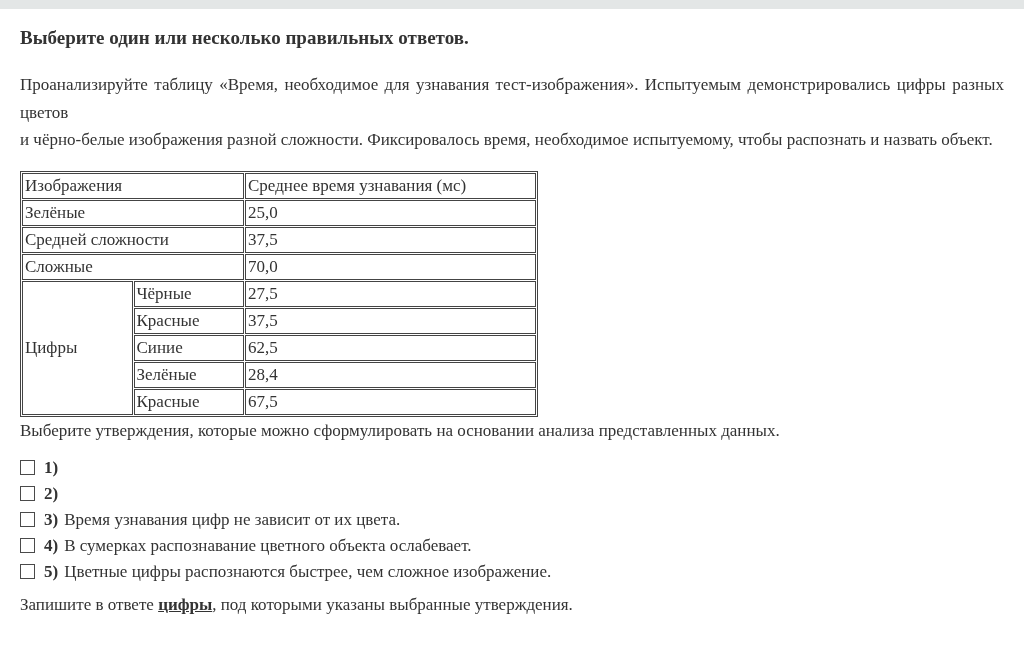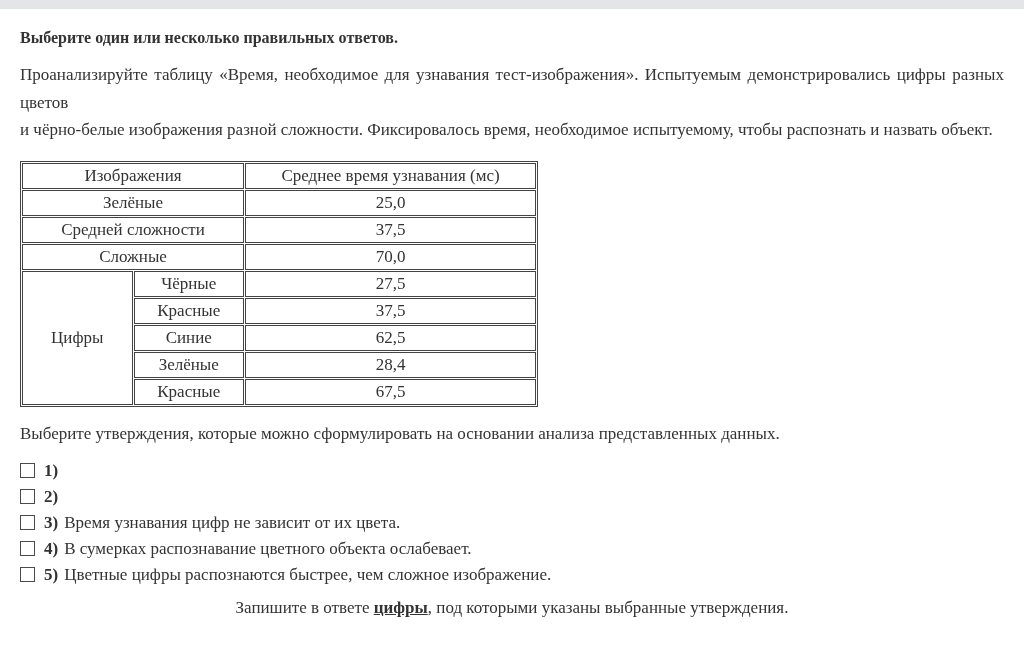--- a/index.html
+++ b/index.html
@@ -16,51 +16,50 @@
     width: 100%;
     height: 9px;
     background: #e3e6e6;
   }
   .content {
     padding: 0 20px;
   }
   .heading {
     margin-top: 19px;
     font-weight: bold;
-    font-size: 16px;
+    font-size: 19px;
     line-height: 20px;
   }
   .intro {
     line-height: 27.5px;
     text-align: justify;
   }
-  .intro.first { margin-top: 13px; }
+  .intro.first { margin-top: 23px; }
   table.data-table {
     margin-top: 17px;
     border-collapse: separate;
     border-spacing: 1px;
     border: 1px solid #444444;
     width: 518px;
     table-layout: fixed;
   }
   table.data-table td {
     border: 1px solid #444444;
     height: 26px;
     line-height: 24px;
     padding: 0 2px;
     vertical-align: middle;
     overflow: hidden;
     white-space: nowrap;
-    text-align: center;
   }
   .col-group   { width: 102px; }
   .col-sub     { width: 117px; margin-left: 14px; }
   .col-value   { width: 291px; }
   .instruction {
-    margin-top: 13px;
+    margin-top: 0;
     line-height: 27px;
   }
   .options { margin-top: 11px; }
   .option {
     display: flex;
     align-items: center;
     height: 26px;
   }
   .checkbox {
     display: inline-block;
@@ -69,21 +68,20 @@
     border: 1px solid #4a4a4a;
     background: #ffffff;
     margin-right: 9px;
     flex: 0 0 auto;
     cursor: pointer;
   }
   .option .num { font-weight: bold; margin-right: 6px; }
   .footer-note {
     margin-top: 6px;
     line-height: 27px;
-    text-align: center;
   }
   .emph {
     font-weight: bold;
     text-decoration: underline;
   }
 </style>
 </head>
 <body>
 
 <div class="topbar"></div>

